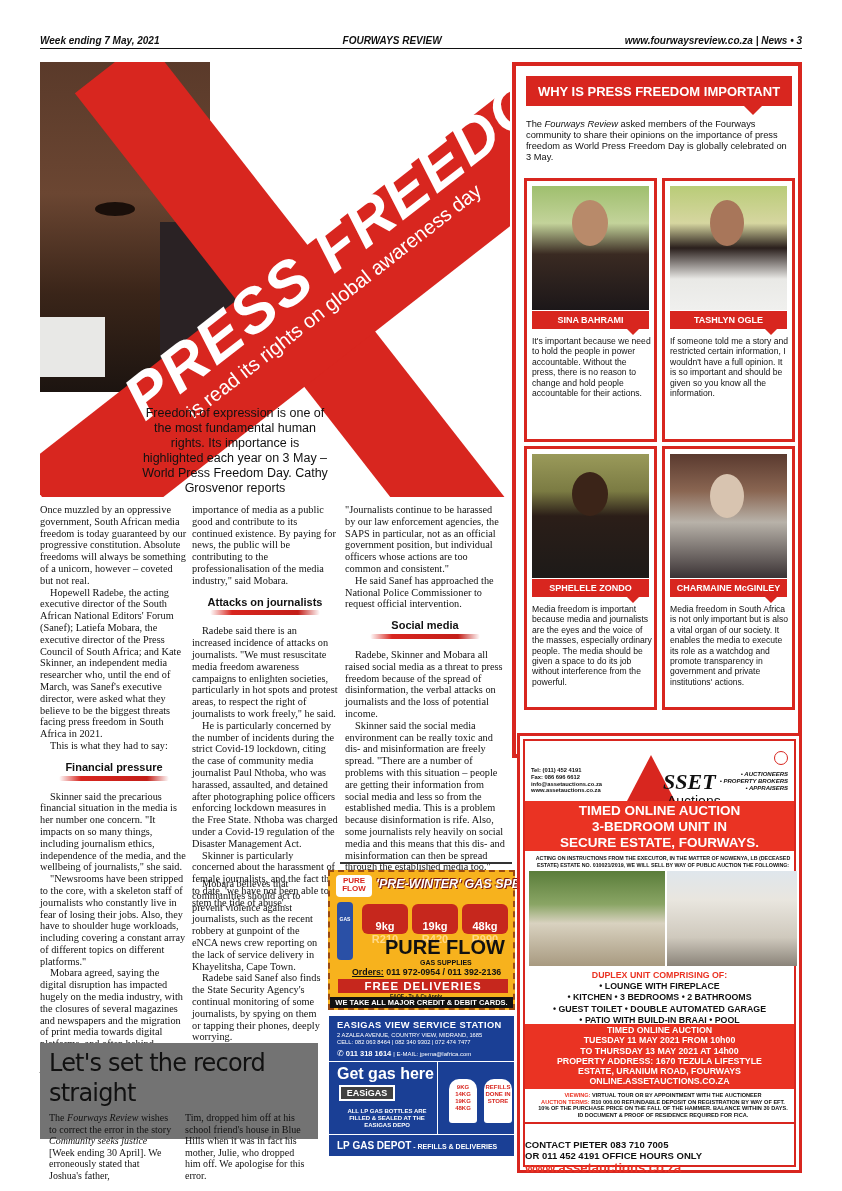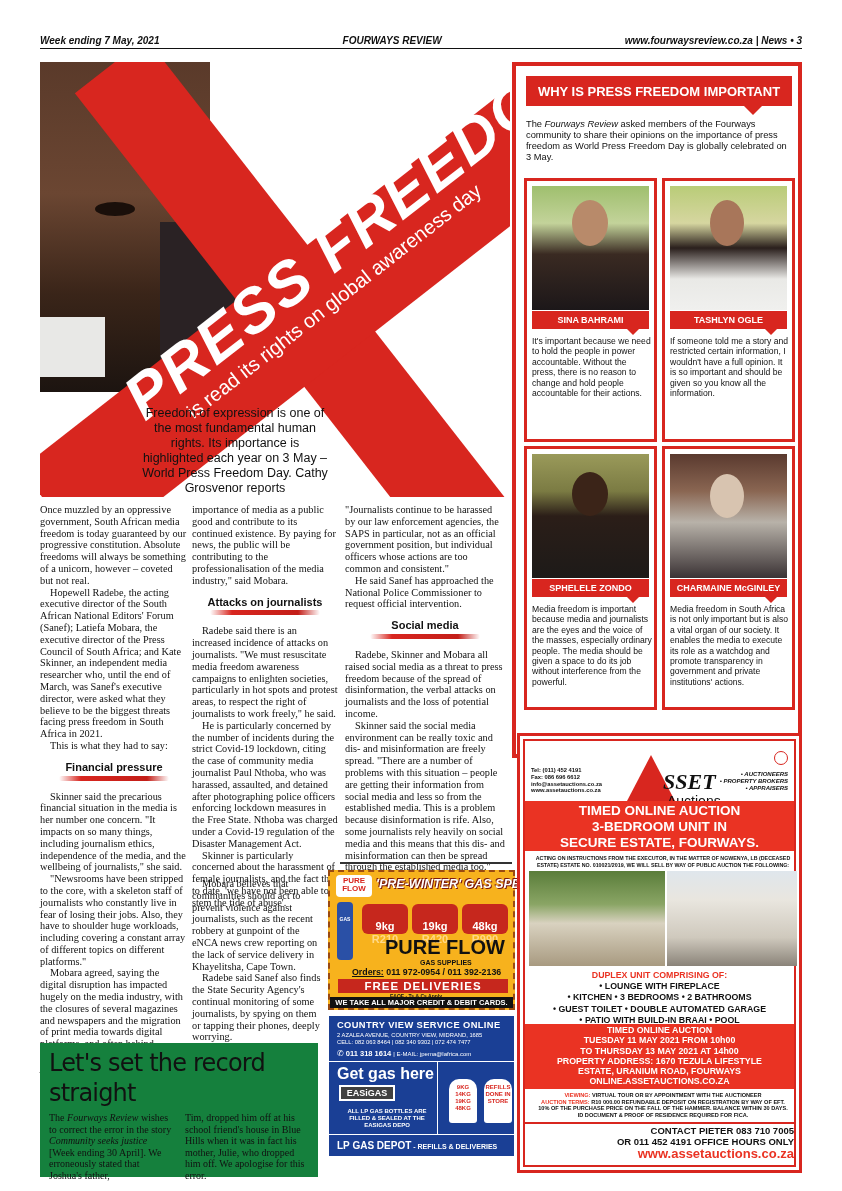--- a/index.html
+++ b/index.html
@@ -30,21 +30,21 @@
   .rpanel{top:62px;left:512px;width:290px;height:696px;border:4px solid #d8261f;background:#fff}
   .rhead{position:absolute;left:10px;top:10px;width:266px;height:30px;background:#d8261f;color:#fff;font-family:"Liberation Sans",sans-serif;font-weight:bold;font-size:13px;display:flex;align-items:center;justify-content:center}
   .rhead:after{content:"";position:absolute;right:30px;bottom:-9px;border-left:9px solid transparent;border-right:9px solid transparent;border-top:9px solid #d8261f}
   .rintro{position:absolute;left:10px;top:53px;width:266px;font-family:"Liberation Sans",sans-serif;font-size:9.3px;line-height:11px}
   .card{position:absolute;width:133px;height:264px;border:3px solid #d8261f;background:#fff}
   .card .photo{position:absolute;left:5px;top:5px;width:117px;height:124px}
   .card .name{position:absolute;left:5px;top:130px;width:117px;height:18px;background:#d8261f;color:#fff;font-family:"Liberation Sans",sans-serif;font-weight:bold;font-size:9px;display:flex;align-items:center;justify-content:center}
   .card .name:after{content:"";position:absolute;right:10px;bottom:-6px;border-left:6px solid transparent;border-right:6px solid transparent;border-top:6px solid #d8261f}
   .card .quote{position:absolute;left:5px;top:155px;width:120px;font-family:"Liberation Sans",sans-serif;font-size:8.6px;line-height:10.4px}
   
-  .record{top:1043px;left:40px;width:278px;height:134px;background:#15803d;padding:5px 9px}
+  .record{top:1043px;left:40px;width:278px;height:96px;background:#737373;padding:5px 9px}
   .record .title{font-family:"DejaVu Sans",sans-serif;font-size:24px;letter-spacing:-0.8px;line-height:30px;color:#111}
   .record .cols{display:flex;gap:12px;font-size:10px;line-height:11.5px;margin-top:4px}
   .record .cols div{flex:1}
   
   .pure{top:870px;left:328px;width:187px;height:140px;background:#f7b21d;border:2px dashed #9a4a10;font-family:"Liberation Sans",sans-serif}
   .pure .logo{position:absolute;left:6px;top:3px;width:36px;height:22px;background:#fff;border-radius:4px;color:#d8261f;font-weight:bold;font-size:8px;line-height:8px;text-align:center;padding-top:2px}
   .pure .title{position:absolute;left:46px;top:5px;width:135px;color:#fff;font-weight:bold;font-size:12.5px;text-shadow:1px 1px 0 #7a1a10,-1px -1px 0 #7a1a10;font-style:italic;white-space:nowrap}
   .pure .cyl{position:absolute;left:7px;top:30px;width:16px;height:58px;background:#2a50a6;border-radius:4px}
   .pure .prices{position:absolute;left:32px;top:32px;display:flex;gap:4px}
   .pure .price{width:46px;height:30px;background:#c6271d;border-radius:6px;color:#fff;font-weight:bold;text-align:center;font-size:11px;line-height:13px;padding-top:16px}
@@ -85,21 +85,21 @@
   .asset .seal{position:absolute;right:6px;top:10px;width:14px;height:14px;border-radius:50%;border:1.5px solid #d8261f}
   .asset .timed{position:absolute;left:0;top:60px;width:100%;height:50px;background:#ea3323;color:#fff;font-weight:900;font-size:13.5px;line-height:16px;text-align:center;padding-top:2px}
   .asset .acting{position:absolute;left:4px;top:114px;width:268px;font-size:5.3px;font-weight:bold;text-align:center;line-height:6.5px}
   .asset .ph1{position:absolute;left:4px;top:130px;width:136px;height:95px;background:linear-gradient(180deg,#5a7d3a 0%,#8aa565 35%,#d9d2c0 55%,#a89a80 100%)}
   .asset .ph2{position:absolute;left:142px;top:130px;width:130px;height:95px;background:linear-gradient(180deg,#dfe6ec 0%,#e9e6df 30%,#cfc9bd 70%,#8a8379 100%)}
   .asset .duplex{position:absolute;left:0;top:229px;width:100%;text-align:center;font-weight:900;font-size:8.8px;line-height:11.2px;color:#111}
   .asset .duplex .h{color:#ea3323}
   .asset .auc2{position:absolute;left:0;top:283px;width:100%;height:65px;background:#ea3323;color:#fff;font-weight:900;font-size:8.8px;line-height:10.3px;text-align:center;padding-top:1px}
   .asset .terms{position:absolute;left:2px;top:351px;width:272px;font-size:5.6px;font-weight:bold;line-height:6.6px;text-align:center}
   .asset .terms .red{color:#ea3323}
-  .asset .ctc{position:absolute;left:0;top:381px;width:100%;border-top:2px solid #d8261f;text-align:right;font-weight:900;font-size:9.5px;line-height:10.5px;padding-top:2px}
+  .asset .ctc{position:absolute;left:0;top:381px;width:100%;border-top:2px solid #d8261f;text-align:left;font-weight:900;font-size:9.5px;line-height:10.5px;padding-top:16px}
   .asset .url{color:#ea3323;font-size:13px;line-height:14px}
   
   .p1{background:linear-gradient(180deg,#9fbf6e 0%,#c3d39a 30%,#3a2a22 55%,#1c1719 100%)}
   .p2{background:linear-gradient(180deg,#b9cc78 0%,#d6d6a0 30%,#2a1f1c 50%,#e9e9e6 75%,#f0f0ee 100%)}
   .p3{background:linear-gradient(180deg,#9a9a5a 0%,#7b7b43 30%,#2b1e18 50%,#1d1a18 100%)}
   .p4{background:linear-gradient(180deg,#5a3a2f 0%,#8a6652 30%,#b8b2a9 55%,#3b3335 100%)}
   .head{position:absolute;border-radius:50%}
 </style>
 </head>
 <body>
@@ -229,21 +229,21 @@
   </div>
   <div class="brand">PURE FLOW</div>
   <div class="supp">GAS SUPPLIES</div>
   <div class="orders"><u>Orders:</u> <span>011 972-0954 / 011 392-2136</span></div>
   <div class="free">FREE DELIVERIES</div>
   <div class="tc">E&amp;OE - Ts &amp; Cs Apply</div>
   <div class="cards">WE TAKE ALL MAJOR CREDIT &amp; DEBIT CARDS.</div>
 </div>
 
 <div class="abs cv">
-  <div class="t1">COUNTRY VIEW SERVICE ONLINE</div>
+  <div class="t1">EASIGAS VIEW SERVICE STATION</div>
   <div class="t2">2 AZALEA AVENUE, COUNTRY VIEW, MIDRAND, 1685</div>
   <div class="t3">CELL: 082 063 8464 | 082 340 9302 | 072 474 7477</div>
   <div class="t4"><span style="font-size:8px">✆</span> <b>011 318 1614</b> <span>| E-MAIL: jpema@lafrica.com</span></div>
   <div class="hr"></div>
   <div class="get">Get gas here</div>
   <div class="easi">EASiGAS</div>
   <div class="fill">ALL LP GAS BOTTLES ARE FILLED &amp; SEALED AT THE EASIGAS DEPO</div>
   <div class="vr"></div>
   <div class="bot1">9KG 14KG 19KG 48KG</div>
   <div class="bot2">REFILLS DONE IN STORE</div>

